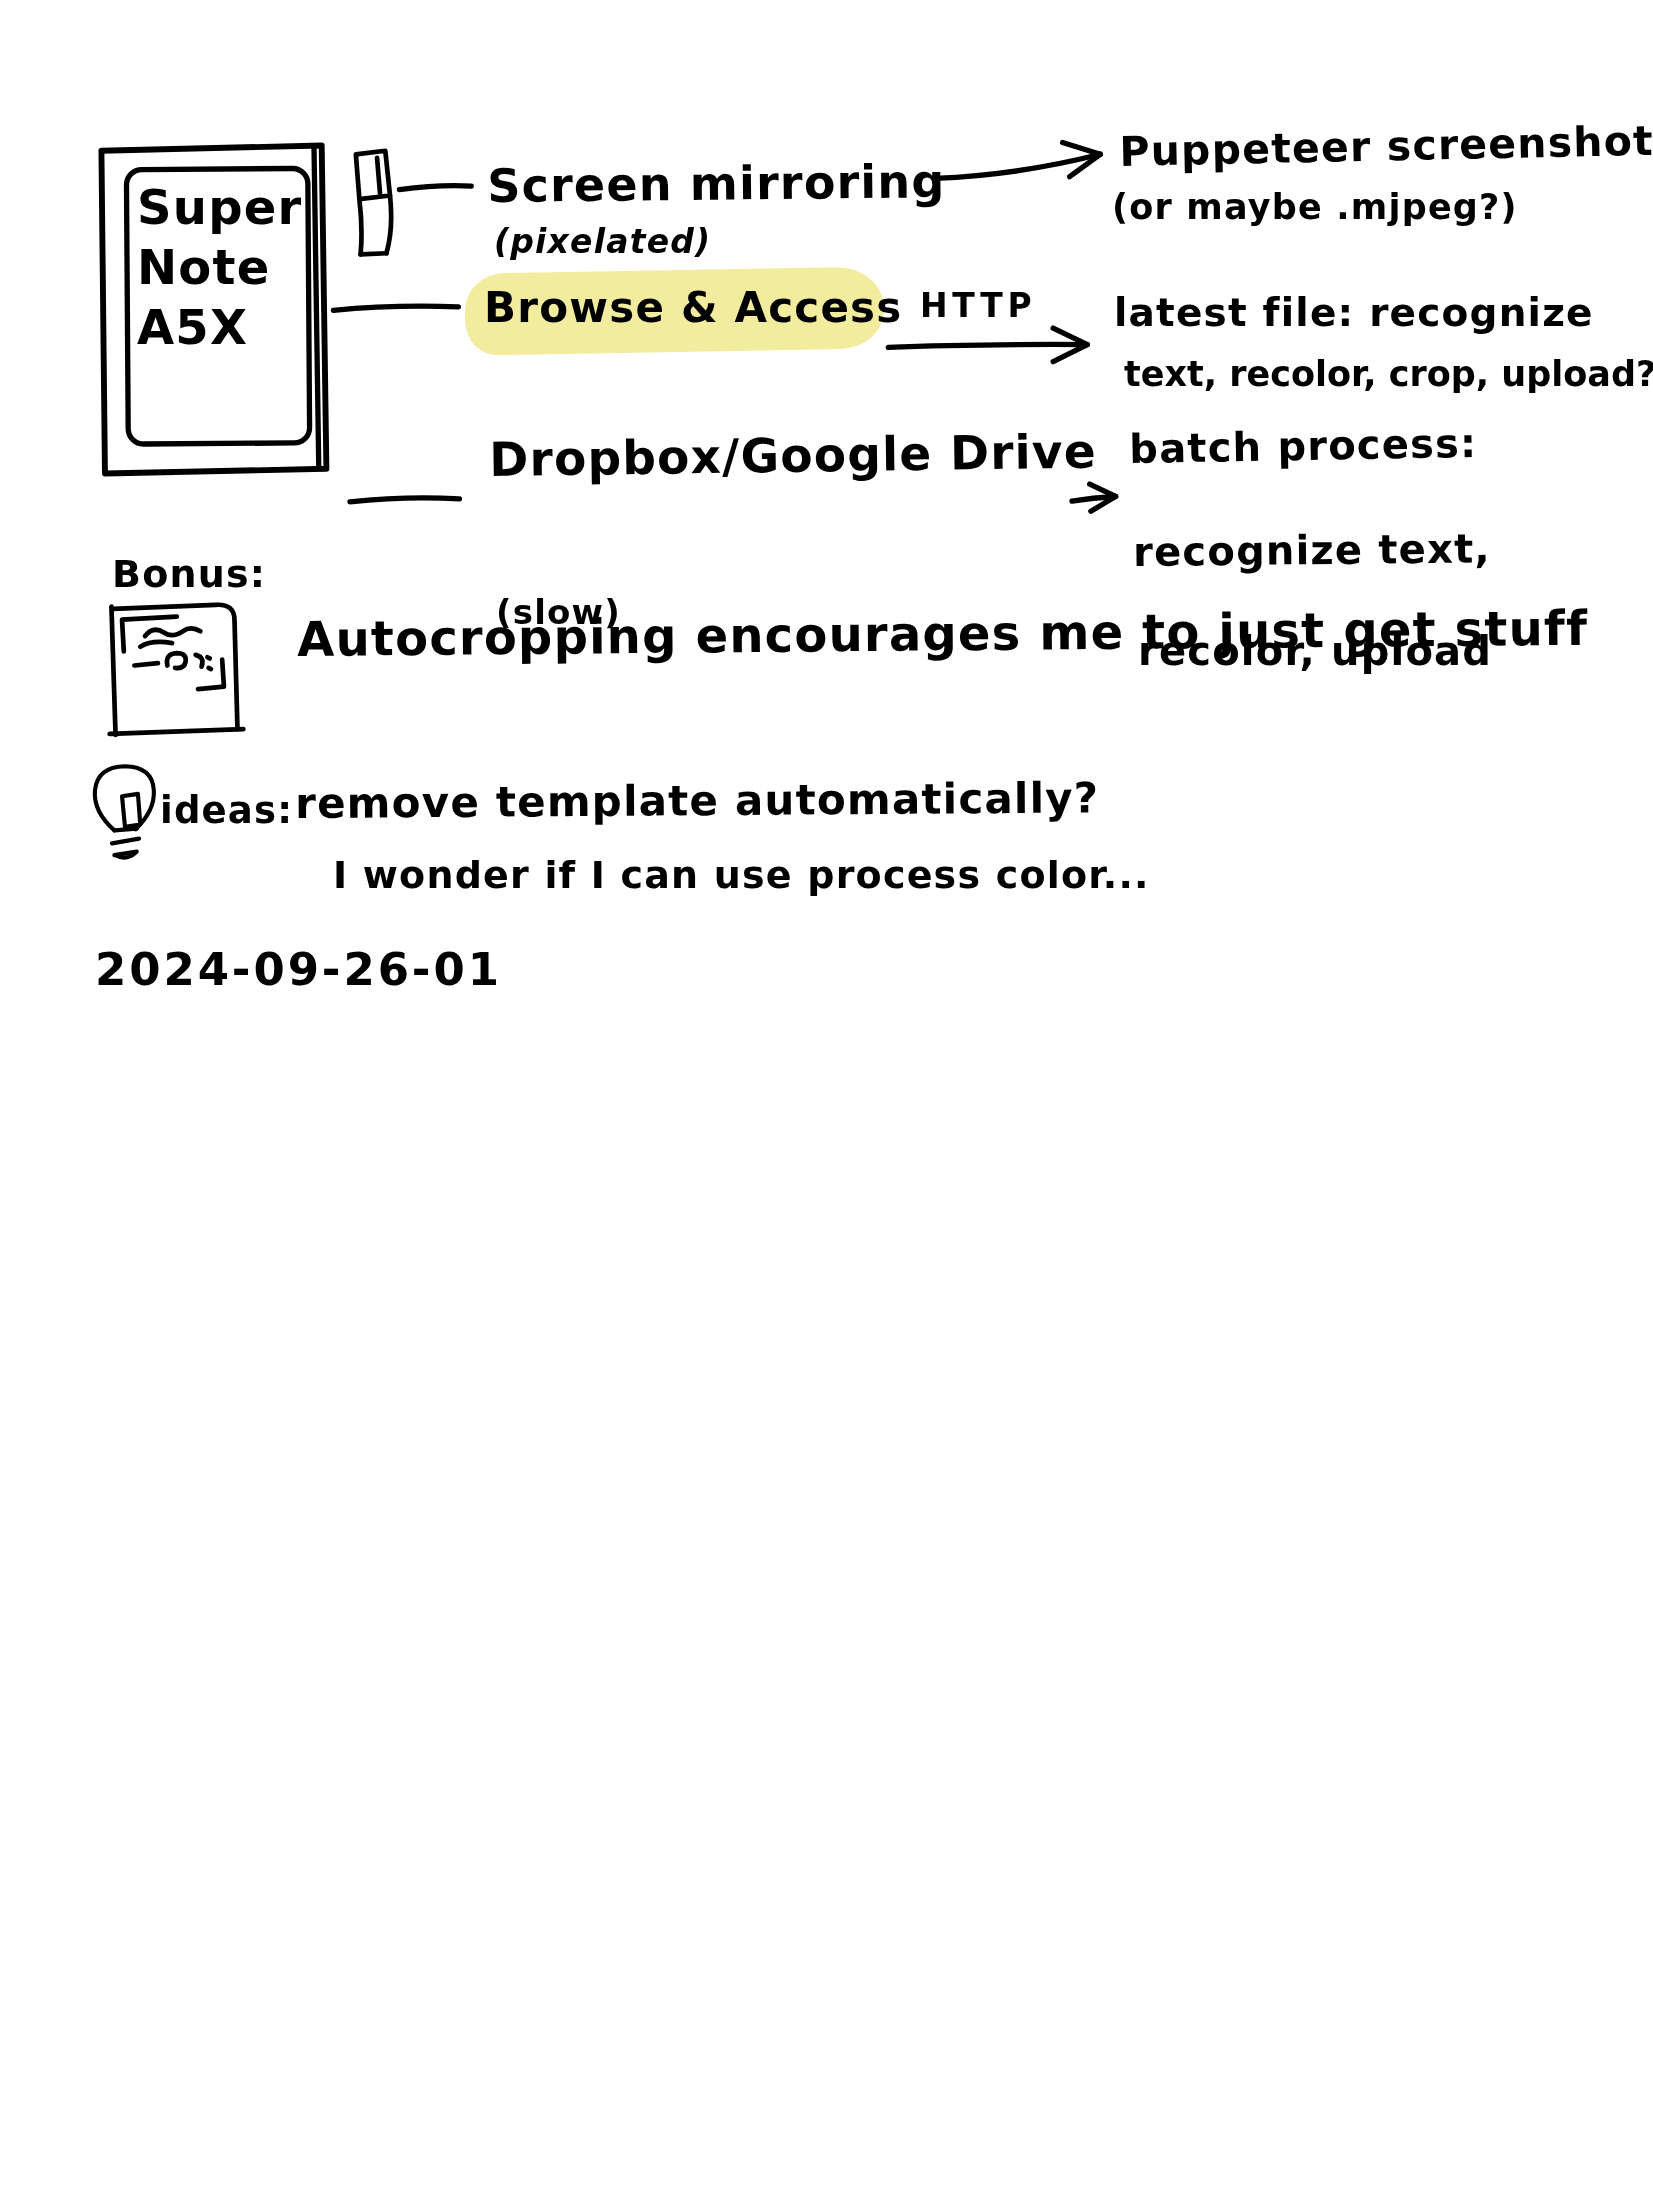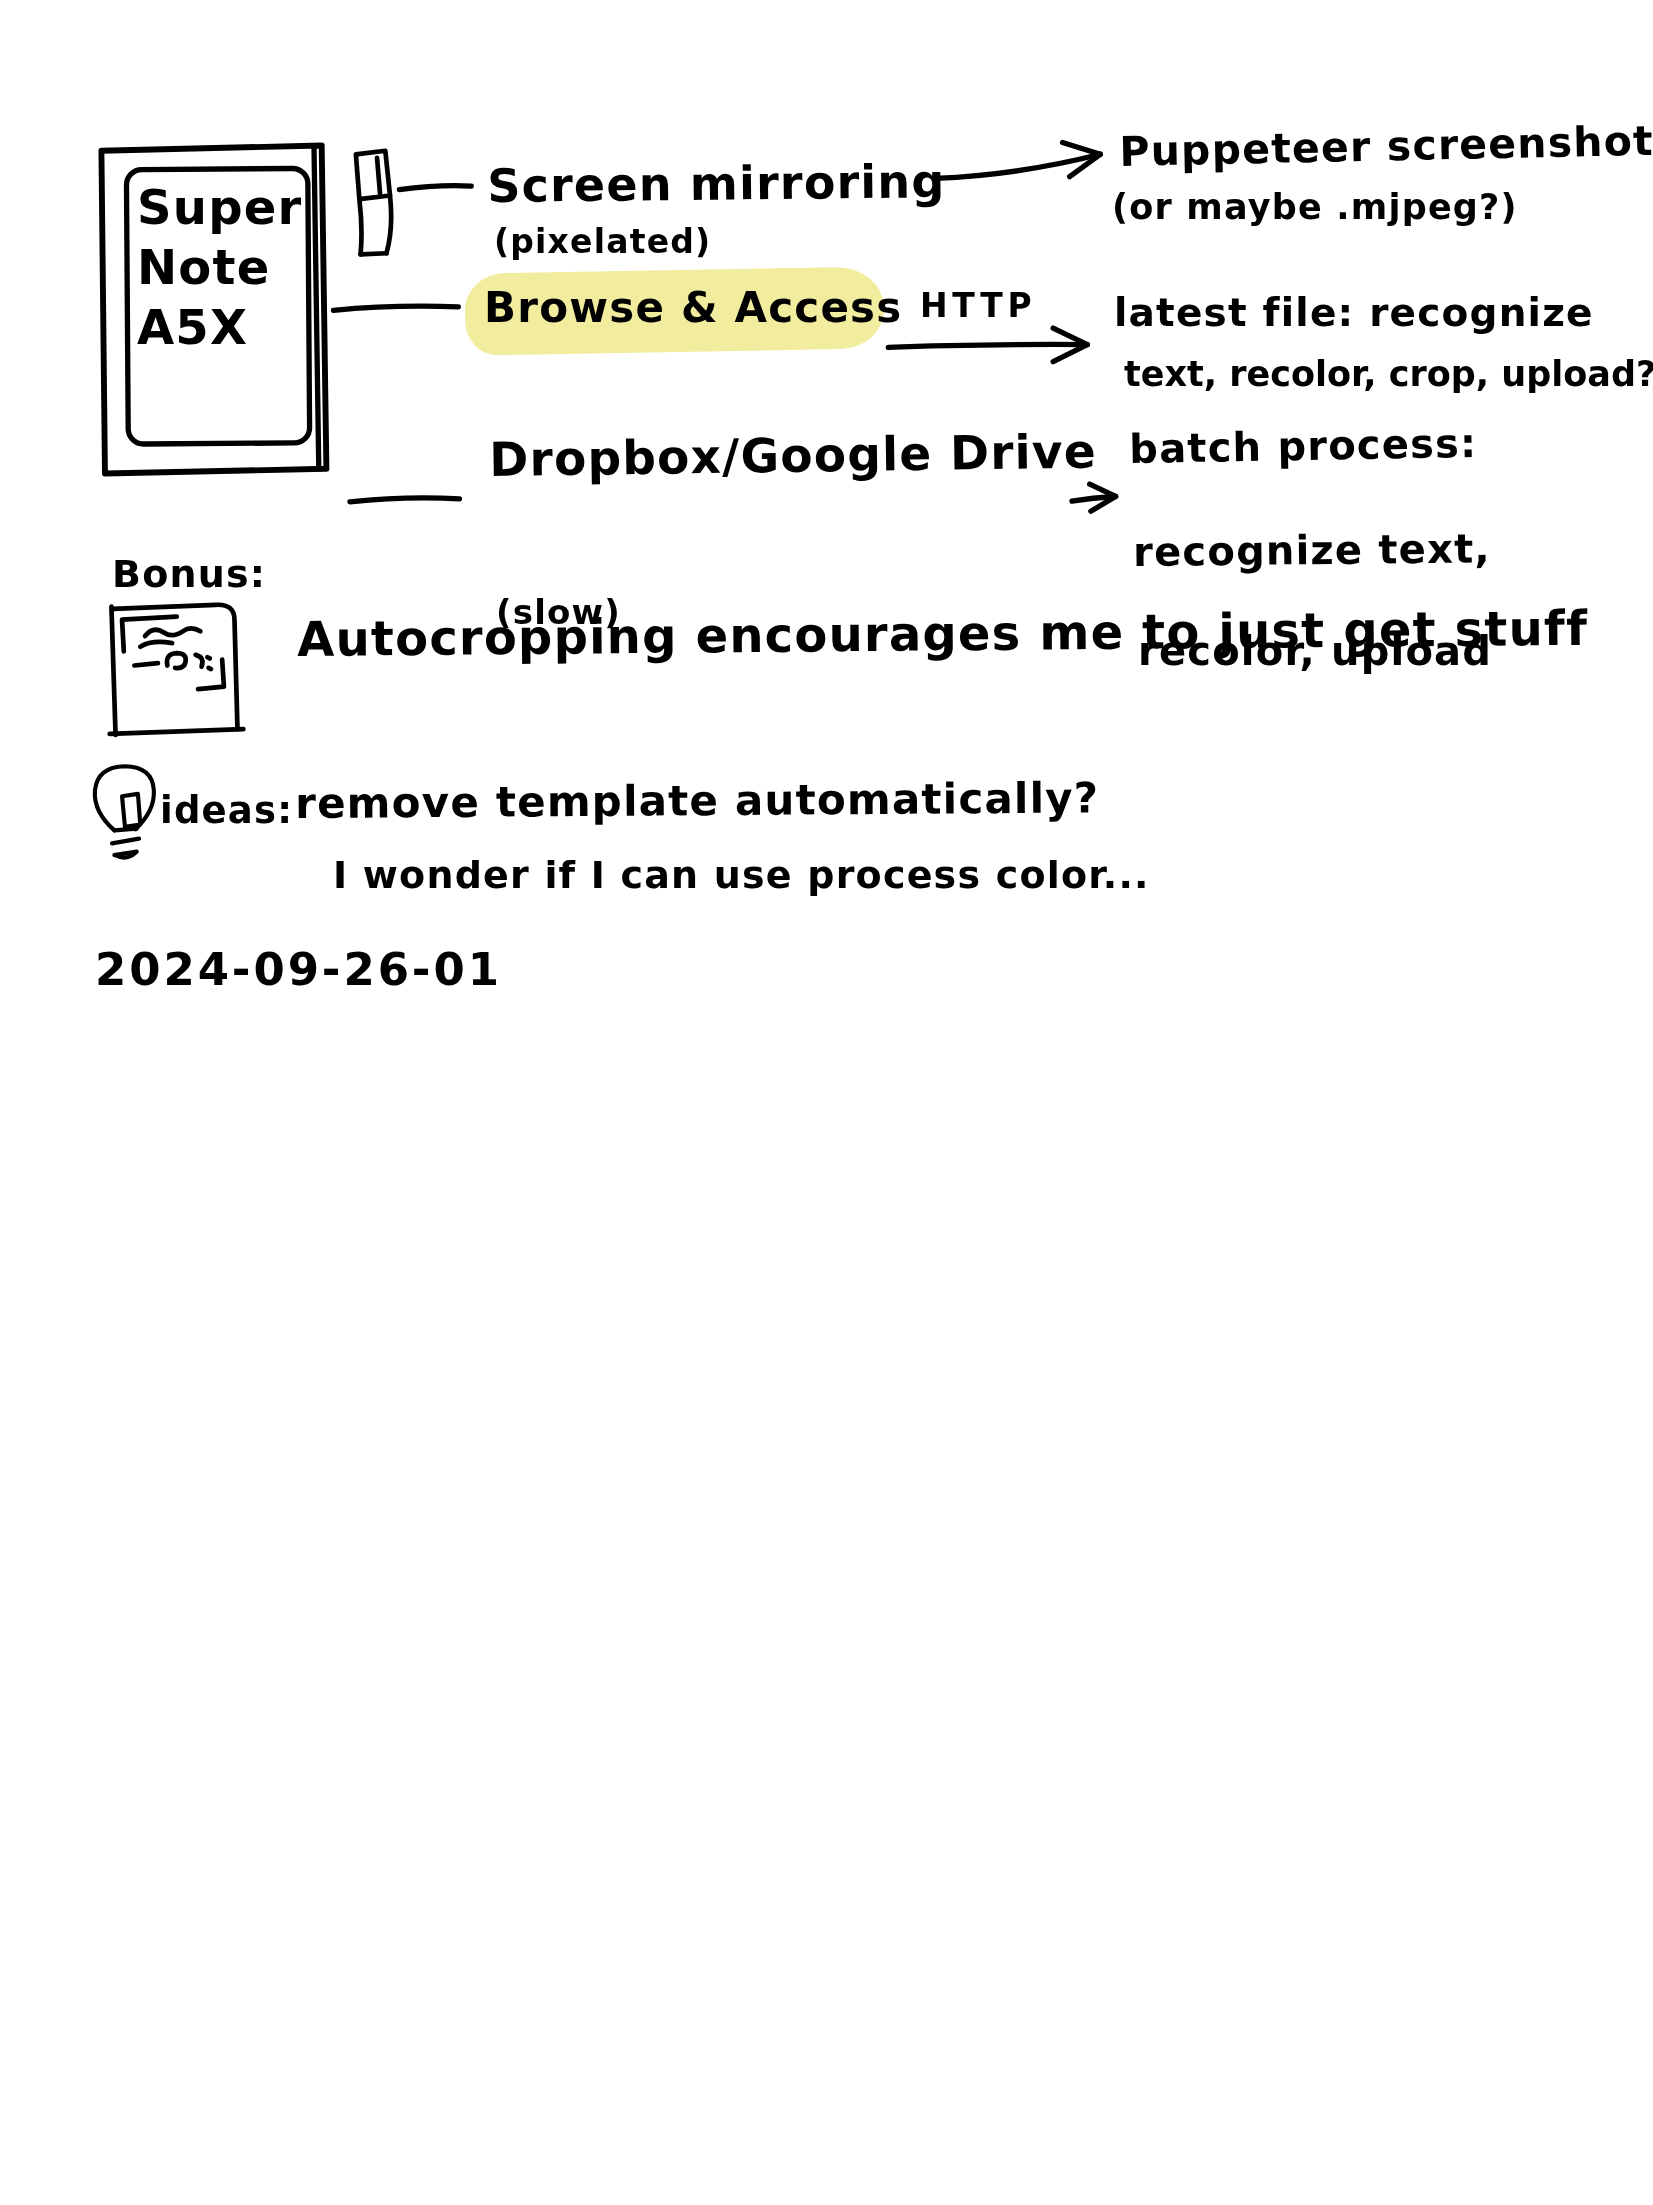--- a/index.html
+++ b/index.html
@@ -18,21 +18,21 @@
   .highlight{
     position:absolute;
     left:465px;top:270px;width:419px;height:82px;
     background:#F2ED9E;
     border-radius:41px 47px 44px 32px / 37px 41px 39px 34px;
     transform:rotate(-1deg);
   }
   .device-label{left:137px;top:177px;font-size:48px;}
   .device-label div{line-height:60px;}
   .lbl-mirroring{left:487px;top:163px;font-size:46px;transform:rotate(-0.6deg);}
-  .lbl-pixelated{left:494px;top:225px;font-size:33px;}
+  .lbl-pixelated{left:494px;top:225px;font-size:33px;font-style:italic;}
   .lbl-puppeteer{left:1119px;top:132px;font-size:41px;transform:rotate(-1.2deg);}
   .lbl-mjpeg{left:1112px;top:190px;font-size:35px;}
   .lbl-browse{left:484px;top:287px;font-size:42px;}
   .lbl-http{left:920px;top:289px;font-size:33px;letter-spacing:4.7px;}
   .lbl-latest1{left:1114px;top:293px;font-size:39px;}
   .lbl-latest2{left:1124px;top:357px;font-size:35px;letter-spacing:0;text-align:right;}
   .lbl-dropbox{left:489px;top:436px;font-size:47px;transform:rotate(-0.8deg);}
   .lbl-slow{left:496px;top:595px;font-size:34px;}
   .lbl-batch1{left:1129px;top:429px;font-size:40px;transform:rotate(-1deg);}
   .lbl-batch2{left:1133px;top:532px;font-size:40px;transform:rotate(-0.6deg);}

